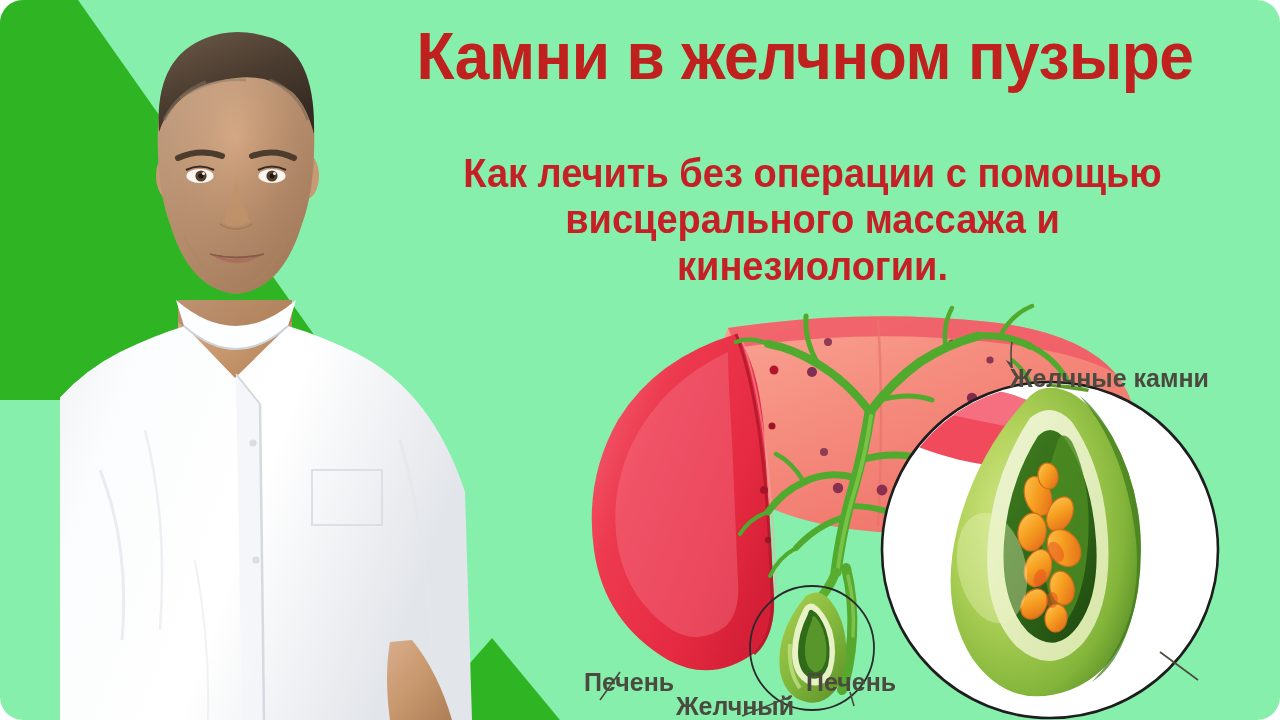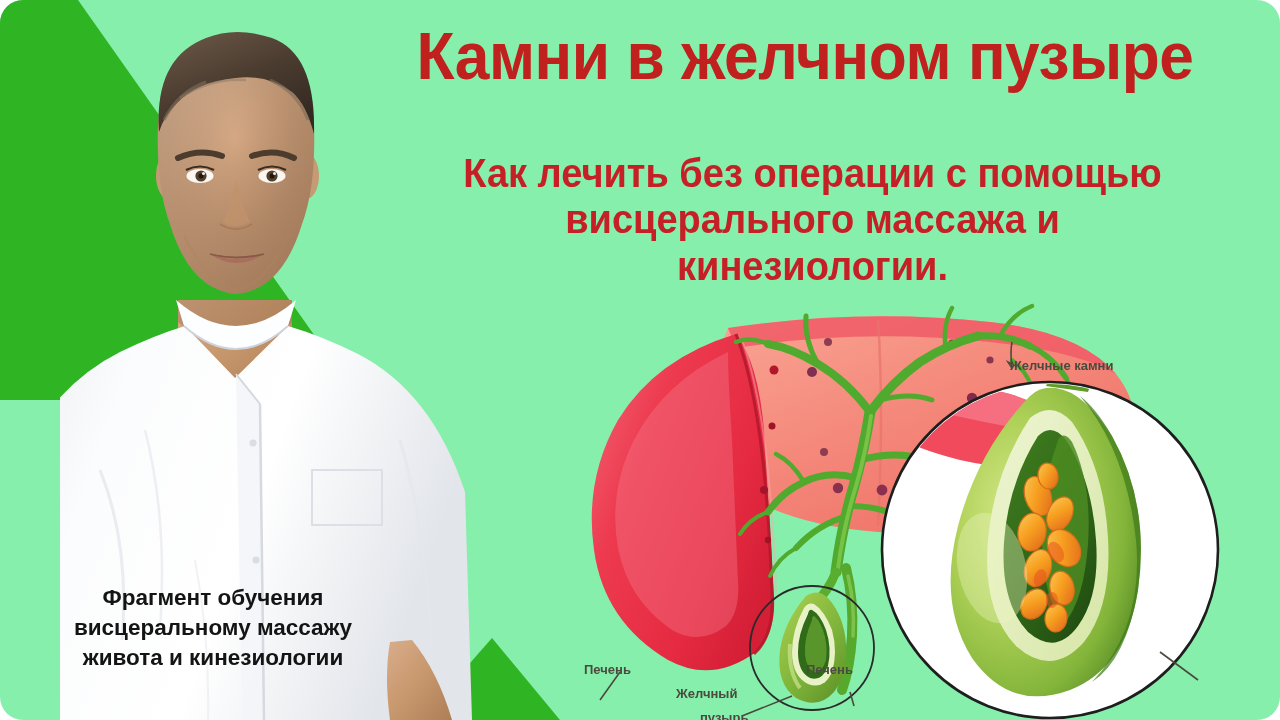--- a/index.html
+++ b/index.html
@@ -91,24 +91,25 @@
     position: absolute;
     left: 560px; top: 300px;
     width: 720px; height: 420px;
     z-index: 4;
   }
   .anatomy svg { display: block; }
 
   .anat-label {
     position: absolute;
     color: #4A4A3E;
-    font-size: 13px;
+    font-size: 25px;
     font-weight: bold;
     z-index: 5;
     white-space: nowrap;
+    margin-top: 6px;
   }
   .lbl-stones  { left: 1010px; top: 358px; }
   .lbl-liver   { left: 584px;  top: 662px; }
   .lbl-gb1     { left: 676px;  top: 686px; text-align: center; }
   .lbl-gb2     { left: 700px;  top: 710px; }
   .lbl-bile    { left: 806px;  top: 662px; }
 </style>
 </head>
 <body>
 
@@ -211,25 +212,20 @@
   </div>
 
   <div class="title">Камни в желчном пузыре</div>
 
   <div class="subtitle">
     <div>Как лечить без операции с помощью</div>
     <div>висцерального массажа и</div>
     <div>кинезиологии.</div>
   </div>
 
-  <div class="caption">
-    <div>Фрагмент обучения</div>
-    <div>висцеральному массажу</div>
-    <div>живота и кинезиологии</div>
-  </div>
 
   <div class="anatomy">
     <svg width="720" height="420" viewBox="0 0 720 420" xmlns="http://www.w3.org/2000/svg">
       <defs>
         <linearGradient id="lobeL" x1="0" y1="0" x2="1" y2="0.7">
           <stop offset="0%" stop-color="#F4697A"></stop>
           <stop offset="35%" stop-color="#ED3A4F"></stop>
           <stop offset="75%" stop-color="#E52A41"></stop>
           <stop offset="100%" stop-color="#D41F36"></stop>
         </linearGradient>

